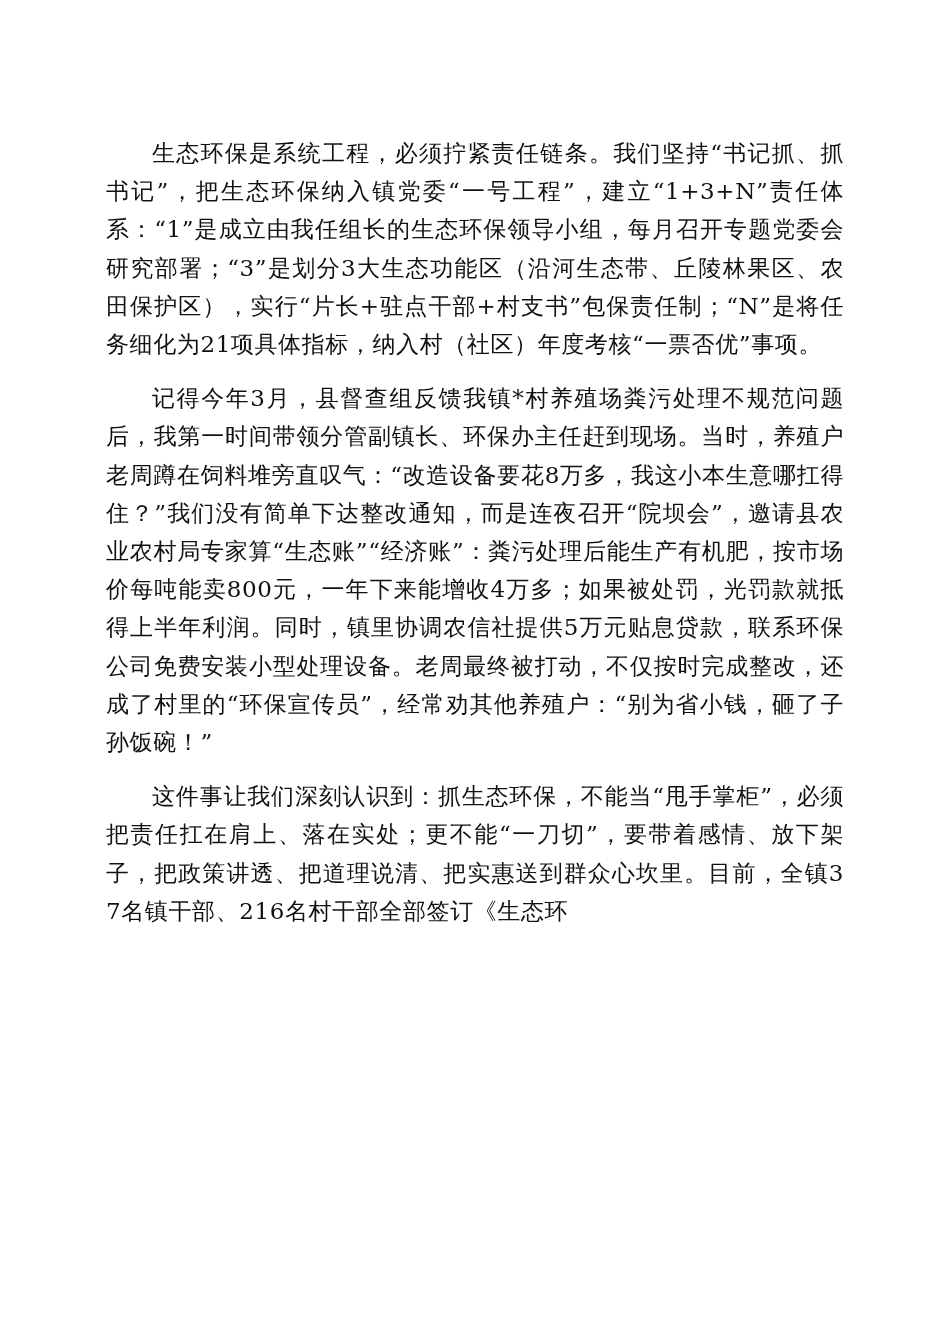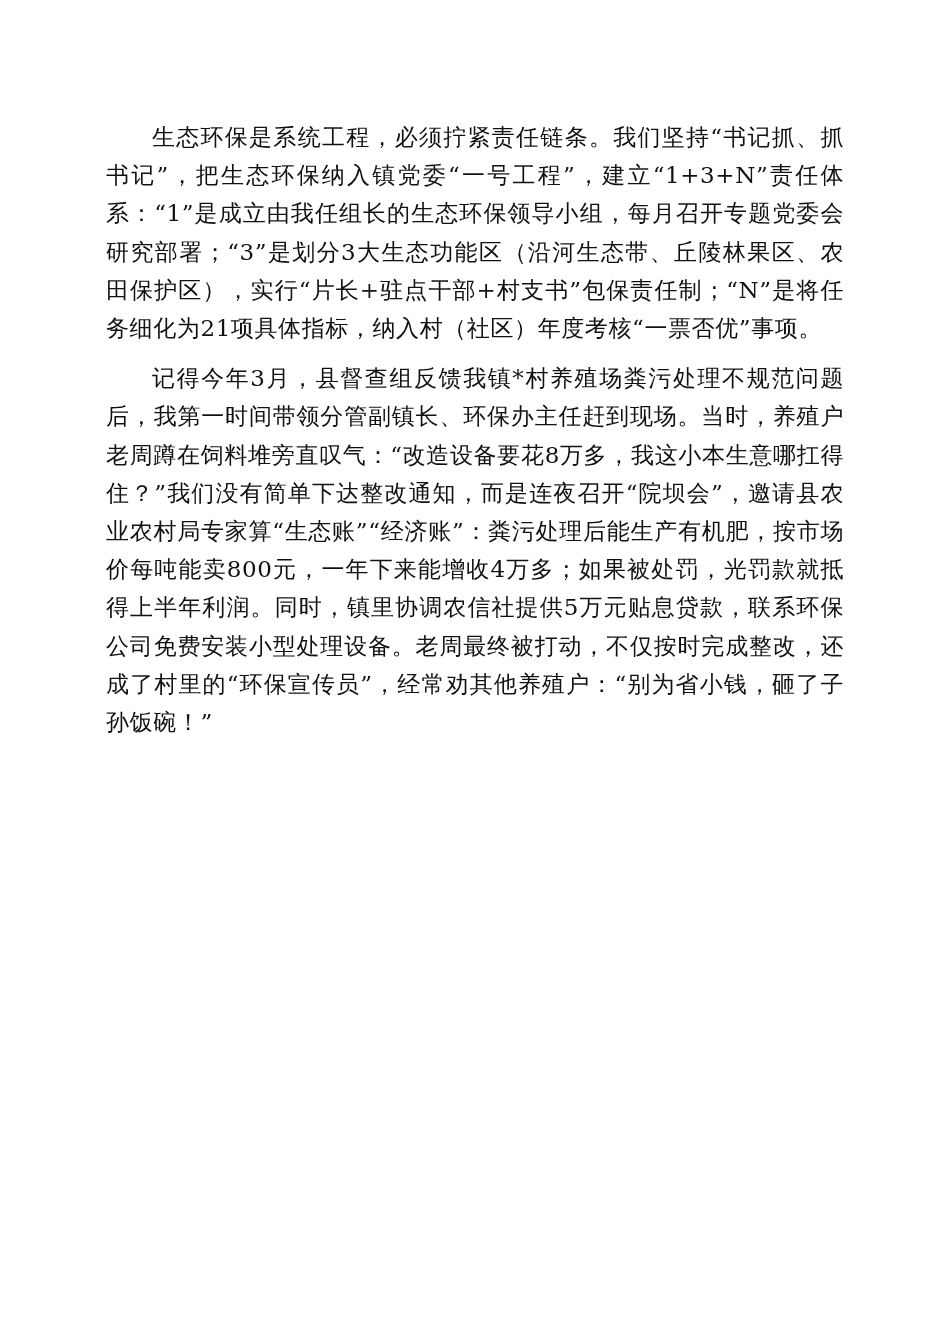--- a/index.html
+++ b/index.html
@@ -15,29 +15,30 @@
     font-family: "DejaVu Serif", "Liberation Serif", serif;
     color: #111111;
   }
   .page {
     position: absolute;
     left: 106px;
     top: 118px;
     width: 738px;
   }
   .para {
-    margin: 0 0 12px 0;
+    margin: 16px 0 12px 0;
     font-size: 23px;
     line-height: 38.2px;
     text-indent: 2em;
     text-align: justify;
     text-align-last: left;
     letter-spacing: 0.6px;
     word-break: break-all;
   }
 </style>
 </head>
 <body>
 
 <div class="page">
   <p class="para">生态环保是系统工程，必须拧紧责任链条。我们坚持“书记抓、抓书记”，把生态环保纳入镇党委“一号工程”，建立“1+3+N”责任体系：“1”是成立由我任组长的生态环保领导小组，每月召开专题党委会研究部署；“3”是划分3大生态功能区（沿河生态带、丘陵林果区、农田保护区），实行“片长+驻点干部+村支书”包保责任制；“N”是将任务细化为21项具体指标，纳入村（社区）年度考核“一票否优”事项。</p>
   <p class="para">记得今年3月，县督查组反馈我镇*村养殖场粪污处理不规范问题后，我第一时间带领分管副镇长、环保办主任赶到现场。当时，养殖户老周蹲在饲料堆旁直叹气：“改造设备要花8万多，我这小本生意哪扛得住？”我们没有简单下达整改通知，而是连夜召开“院坝会”，邀请县农业农村局专家算“生态账”“经济账”：粪污处理后能生产有机肥，按市场价每吨能卖800元，一年下来能增收4万多；如果被处罚，光罚款就抵得上半年利润。同时，镇里协调农信社提供5万元贴息贷款，联系环保公司免费安装小型处理设备。老周最终被打动，不仅按时完成整改，还成了村里的“环保宣传员”，经常劝其他养殖户：“别为省小钱，砸了子孙饭碗！”</p>
+  <p class="para">这件事让我们深刻认识到：抓生态环保，不能当“甩手掌柜”，必须把责任扛在肩上、落在实处；更不能“一刀切”，要带着感情、放下架子，把政策讲透、把道理说清、把实惠送到群众心坎里。目前，全镇37名镇干部、216名村干部全部签订《生态环</p>
 </div>
 
 </body></html>

